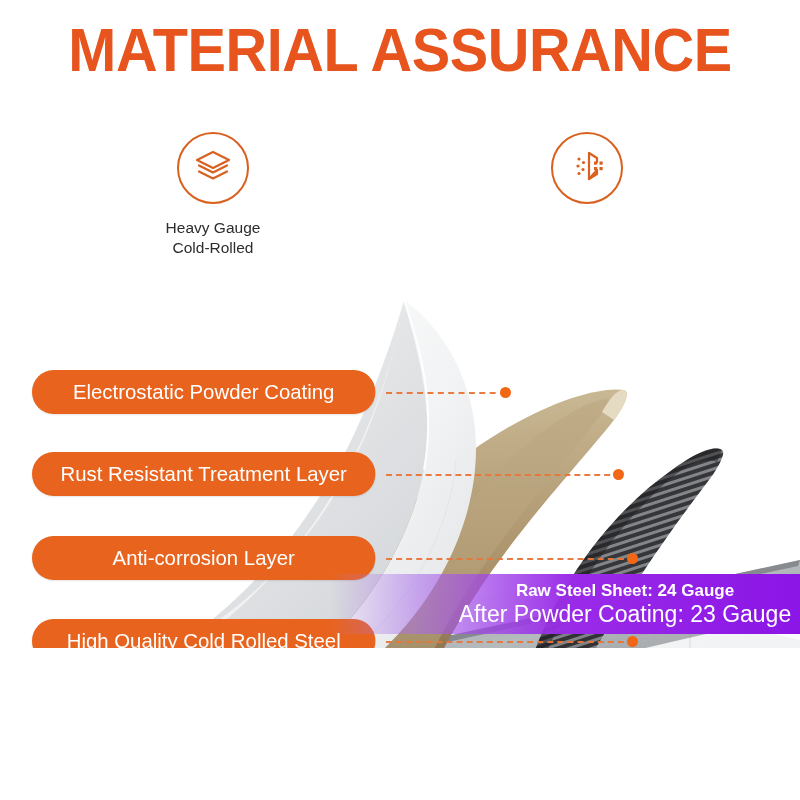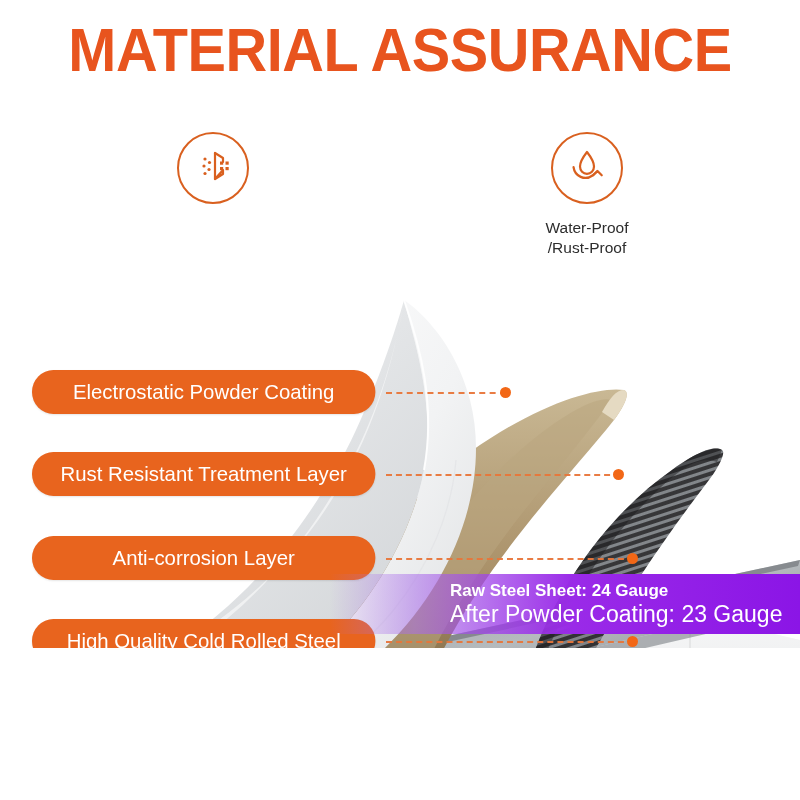--- a/index.html
+++ b/index.html
@@ -81,40 +81,53 @@
     position:absolute;width:11px;height:11px;border-radius:50%;
     background:#F26716;
   }
 
   
   .banner{
     position:absolute;right:0;bottom:14px;
     width:470px;height:60px;
     background:linear-gradient(to right, rgba(165,108,232,0) 0%, rgba(170,110,235,0.55) 18%, #9a2ae8 52%, #8b15e6 100%);
     display:flex;flex-direction:column;justify-content:center;
-    padding-left:120px;box-sizing:border-box;
+    padding-left:120px;box-sizing:border-box;text-align:center;
   }
   .banner-line1{
     color:#ffffff;font-size:17px;font-weight:bold;line-height:20px;
     font-family:"Liberation Sans", sans-serif;
   }
   .banner-line2{
     color:#ffffff;font-size:23px;font-weight:normal;line-height:27px;
     font-family:"Liberation Sans", sans-serif;
   }
 </style>
 </head>
 <body>
 
 <div id="stage">
 
   <div class="title">MATERIAL ASSURANCE</div>
 
   <div class="features">
 
+    <div class="feature">
+      <div class="circle">
+        <span>
+          <svg width="42" height="42" viewBox="0 0 42 42">
+            <polygon points="21,7 37,15 21,23 5,15" fill="none" stroke="#D9601F" stroke-width="2.2" stroke-linejoin="round"></polygon>
+            <polyline points="7,20.5 21,27.5 35,20.5" fill="none" stroke="#D9601F" stroke-width="2.2" stroke-linejoin="round" stroke-linecap="round"></polyline>
+            <polyline points="7,26.5 21,33.5 35,26.5" fill="none" stroke="#D9601F" stroke-width="2.2" stroke-linejoin="round" stroke-linecap="round"></polyline>
+          </svg>
+        </span>
+      </div>
+      <div class="feat-label">Heavy Gauge
+Cold-Rolled</div>
+    </div>
 
     <div class="feature">
       <div class="circle">
         <span>
           <svg width="42" height="42" viewBox="0 0 42 42">
             <path d="M23 8 L31 13 L31 17 M31 25 L31 29 L23 34 Z" fill="none" stroke="#D9601F" stroke-width="2.2" stroke-linejoin="round" stroke-linecap="round"></path>
             <line x1="23" y1="8" x2="23" y2="34" stroke="#D9601F" stroke-width="2.2" stroke-linecap="round"></line>
             <circle cx="13" cy="14" r="1.6" fill="#D9601F"></circle>
             <circle cx="17.5" cy="17.5" r="1.6" fill="#D9601F"></circle>
             <circle cx="12" cy="21" r="1.6" fill="#D9601F"></circle>
@@ -122,33 +135,20 @@
             <circle cx="13" cy="28.5" r="1.6" fill="#D9601F"></circle>
             <rect x="33.5" y="16.5" width="3.2" height="3.2" fill="#D9601F"></rect>
             <rect x="33.5" y="22" width="3.2" height="3.2" fill="#D9601F"></rect>
             <rect x="28" y="16.5" width="3.2" height="3.2" fill="#D9601F"></rect>
             <rect x="28" y="22" width="3.2" height="3.2" fill="#D9601F"></rect>
           </svg>
         </span>
       </div>
     </div>
 
-    <div class="feature">
-      <div class="circle">
-        <span>
-          <svg width="42" height="42" viewBox="0 0 42 42">
-            <path d="M21 7 C21 7 28 16 28 21.5 C28 25.6 24.9 28.8 21 28.8 C17.1 28.8 14 25.6 14 21.5 C14 16 21 7 21 7 Z" fill="none" stroke="#D9601F" stroke-width="2.2" stroke-linejoin="round"></path>
-            <path d="M7.5 22 C8.8 31.5 19 36 26.5 30.5 L31 26.5" fill="none" stroke="#D9601F" stroke-width="2.2" stroke-linecap="round"></path>
-            <polyline points="25.5,26 31.5,26 31.5,32" fill="none" stroke="#D9601F" stroke-width="2.2" stroke-linecap="round" stroke-linejoin="round" transform="rotate(-45 31.5 26)"></polyline>
-          </svg>
-        </span>
-      </div>
-      <div class="feat-label">Water-Proof
-/Rust-Proof</div>
-    </div>
 
 
   </div>
 
   <svg class="art" viewBox="0 0 800 800">
     <defs>
       <linearGradient id="gWhiteTop" x1="0" y1="0" x2="1" y2="1">
         <stop offset="0%" stop-color="#ffffff"></stop>
         <stop offset="55%" stop-color="#f2f3f4"></stop>
         <stop offset="100%" stop-color="#dddfe1"></stop>

